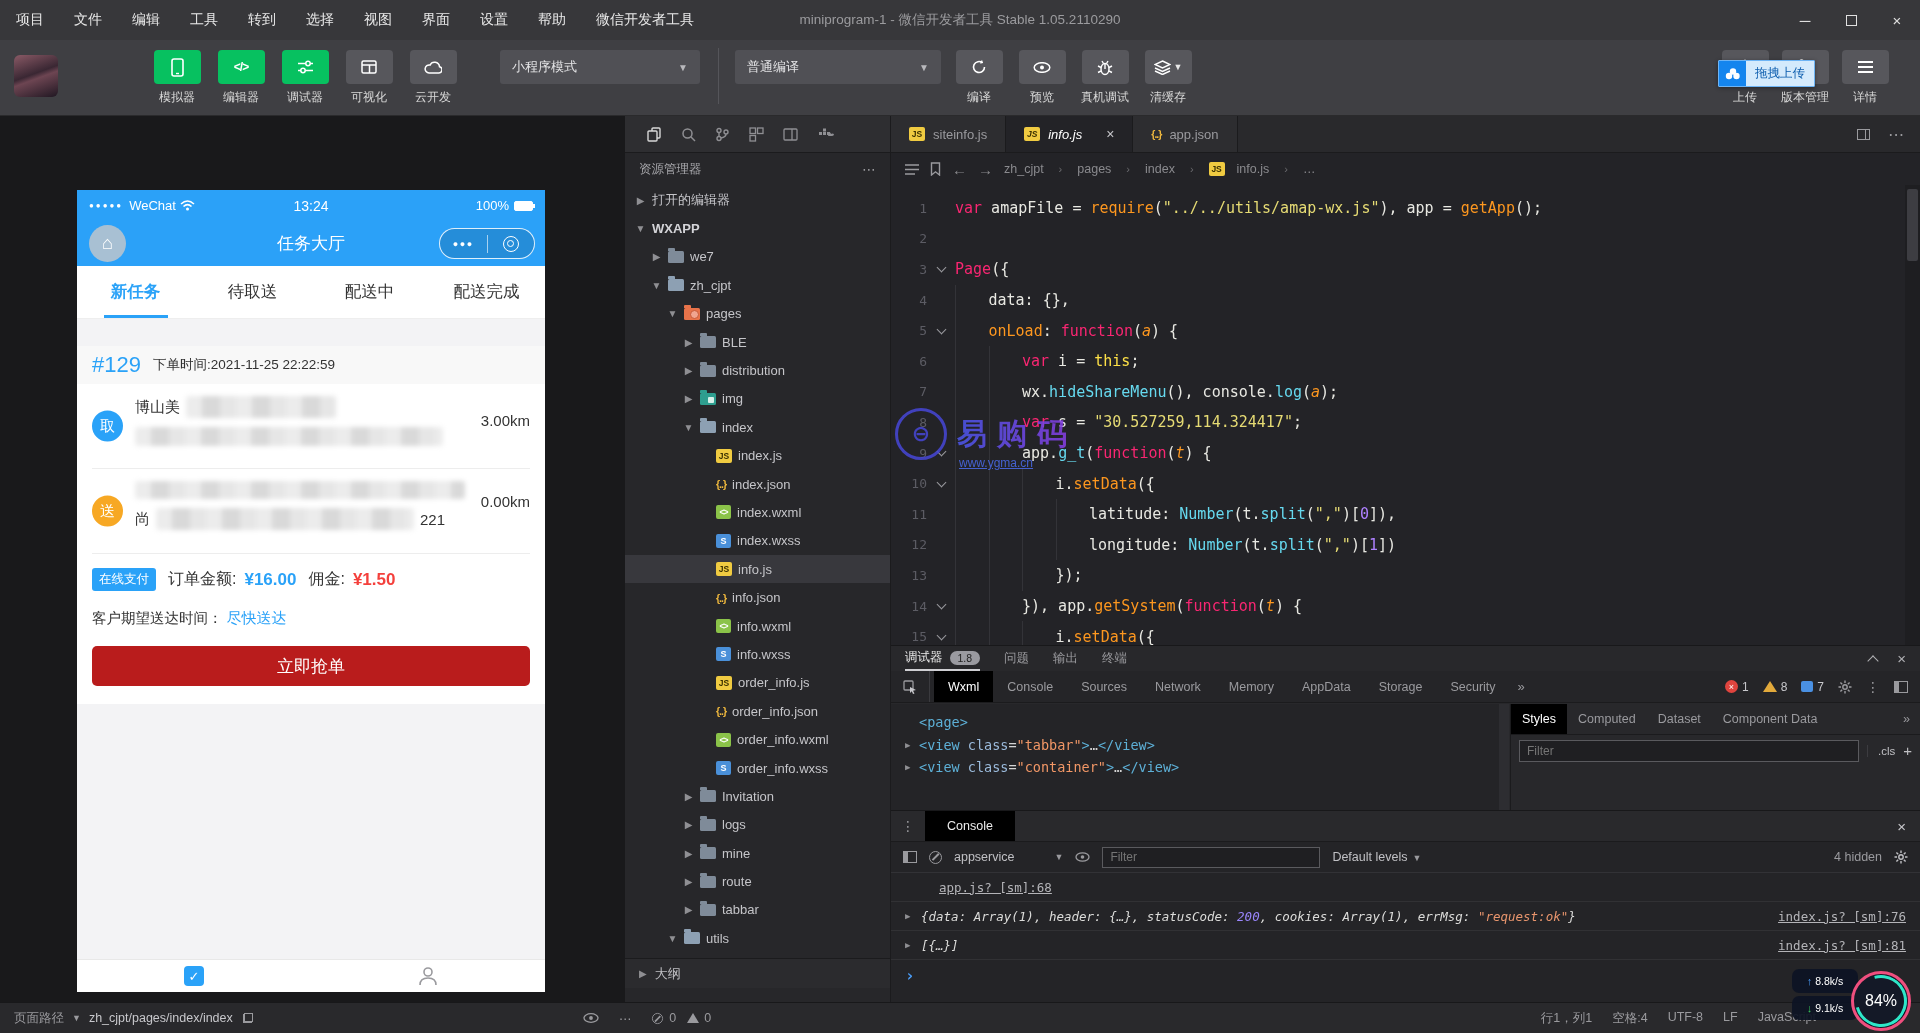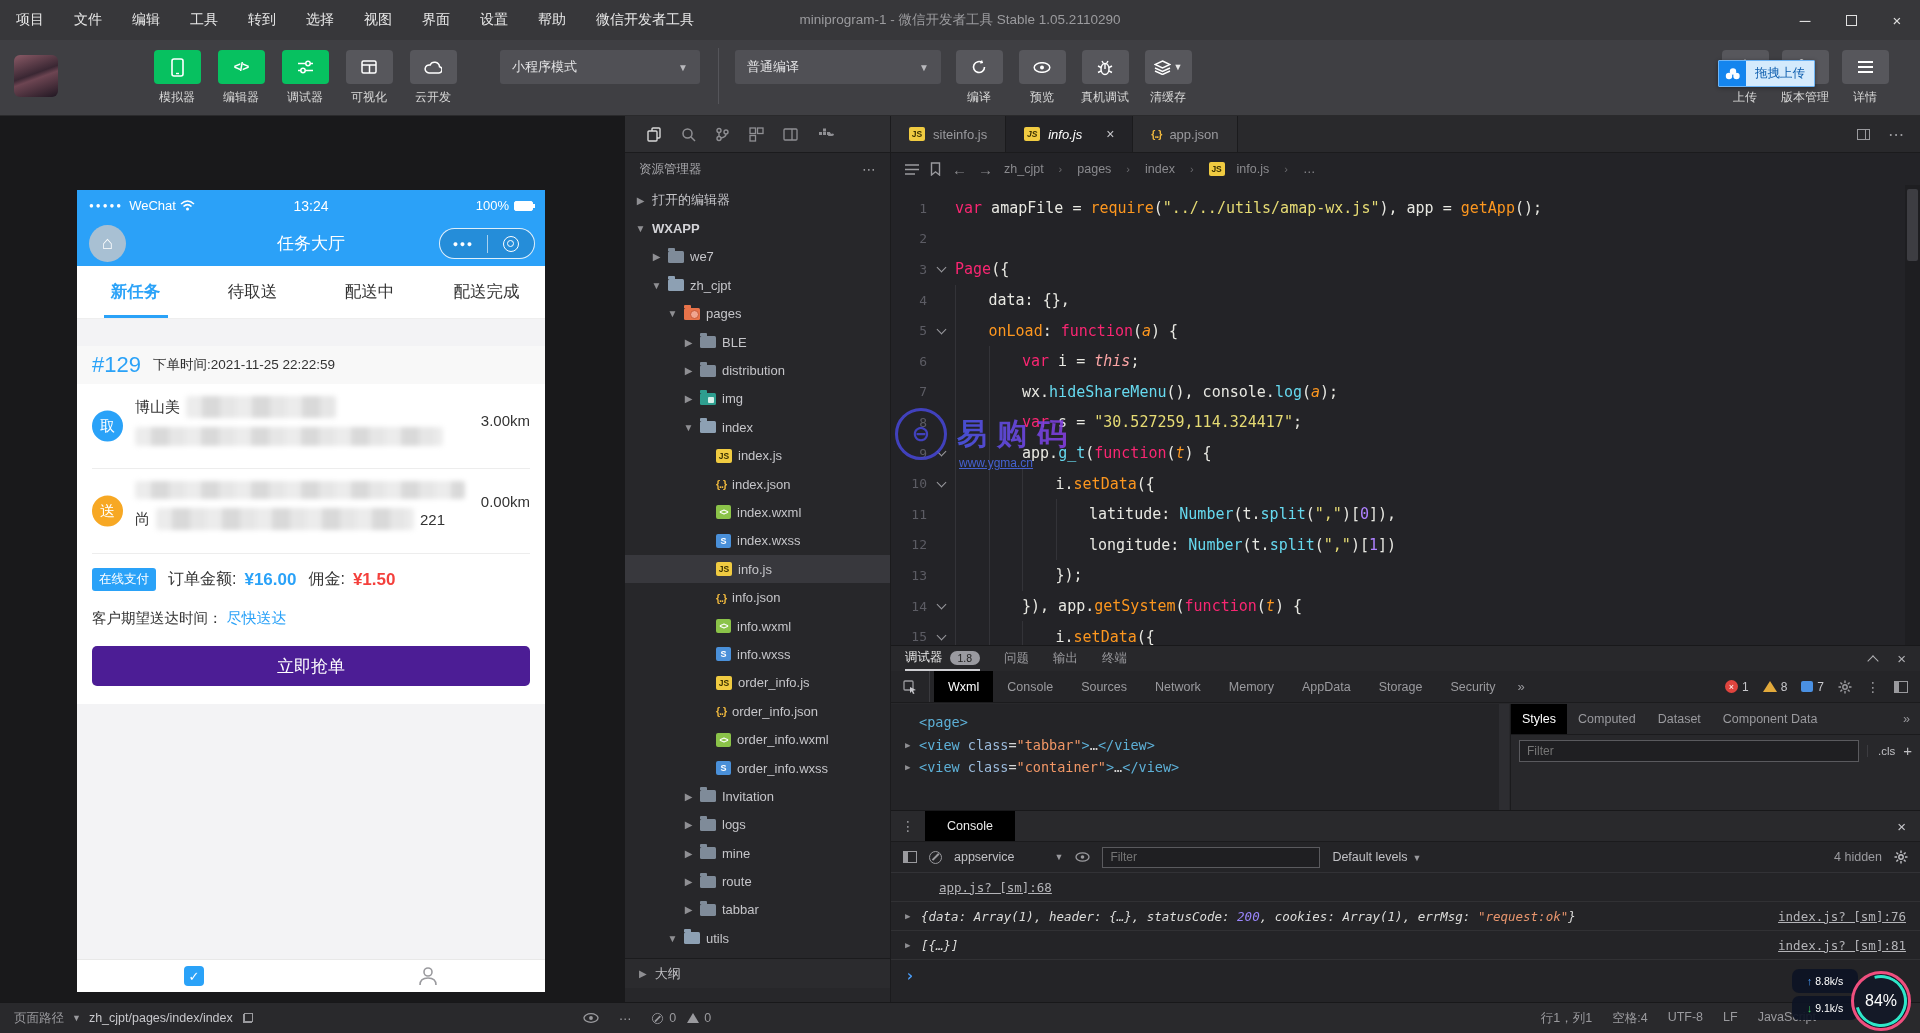--- a/index.html
+++ b/index.html
@@ -84,21 +84,21 @@
   .leg-line{display:flex;align-items:center;gap:6px;font-size:15px;color:#333;}
   .distance{position:absolute;right:15px;font-size:15px;color:#333;}
   .p-divider{height:1px;background:#ededed;margin:0 15px;}
   .p-pay{display:flex;align-items:center;padding:14px 15px 10px;gap:8px;}
   .pay-badge{background:#2aa2f8;color:#fff;font-size:12.5px;padding:3px 7px;border-radius:3px;}
   .pay-label{font-size:16px;color:#333;margin-left:4px;}
   .pay-amount{color:#2aa2f8;font-size:17px;font-weight:bold;}
   .pay-comm{color:#f4403c;font-size:17px;font-weight:bold;}
   .p-expect{padding:8px 15px 14px;font-size:14.5px;color:#333;}
   .p-expect .val{color:#2aa2f8;font-size:15px;}
-  .p-grab{margin:4px 15px 18px;height:40px;background:#4c1d95;color:#fff;font-size:17px;border-radius:5px;display:flex;align-items:center;justify-content:center;}
+  .p-grab{margin:4px 15px 18px;height:40px;background:#b91c1c;color:#fff;font-size:17px;border-radius:5px;display:flex;align-items:center;justify-content:center;}
   .p-fill{flex:1;background:#f3f3f5;}
   .p-tabbar{height:33px;background:#fff;border-top:1px solid #e8e8e8;display:flex;}
   .p-tabbar .cell{flex:1;display:flex;align-items:center;justify-content:center;}
   .chk-icon{width:20px;height:20px;background:#2aa2f8;border-radius:4px;color:#fff;font-size:13px;display:flex;align-items:center;justify-content:center;}
 
   
   .explorer{left:625px;top:116px;width:266px;height:886px;background:#27272a;border-right:1px solid #1b1b1d;overflow:hidden;}
   .activity{height:37px;background:#2e2e31;display:flex;align-items:center;gap:19px;padding-left:22px;color:#8f8f93;border-bottom:1px solid #1b1b1d;}
   .activity .act-first{color:#d8d8d8;}
   .exp-head{height:32px;display:flex;align-items:center;padding:0 14px;color:#a8a8ac;font-size:12.5px;justify-content:space-between;}
@@ -135,21 +135,21 @@
   .bcrumb{height:32px;display:flex;align-items:center;gap:11px;padding-left:14px;color:#8a8a8e;font-size:12.5px;}
   .bc-sep{color:#6a6a6e;font-size:11px;}
   .bc-item{display:flex;align-items:center;gap:6px;}
   .codewrap{position:absolute;top:69px;left:0;right:15px;bottom:0;overflow:hidden;font-family:"DejaVu Sans Mono","Liberation Mono",monospace;font-size:15px;padding-top:8px;}
   .cline{display:flex;align-items:center;height:30.6px;white-space:pre;}
   .cline .ln{width:36px;text-align:right;color:#5c5c64;font-size:13px;flex:none;}
   .cline .fold{width:28px;flex:none;display:flex;align-items:center;justify-content:center;}
   .fold-chev{width:7px;height:7px;border-right:1.6px solid #9a9a9e;border-bottom:1.6px solid #9a9a9e;transform:rotate(45deg);margin-top:-3px;}
   .ind{width:33.5px;flex:none;align-self:stretch;border-left:1px solid #333338;}
   .tk-k{color:#f92672;} .tk-s{color:#e6db74;} .tk-fb{color:#66d9ef;} .tk-fo{color:#fd971f;}
-  .tk-pm{color:#fd971f;font-style:italic;} .tk-th{color:#fca5a5;font-style:italic;}
+  .tk-pm{color:#fd971f;font-style:italic;} .tk-th{color:#fde047;}
   .tk-n{color:#ae81ff;} .tk-p{color:#e8e8e2;}
   .watermark{position:absolute;left:4px;top:292px;opacity:.88;pointer-events:none;}
   .wm-row{display:flex;align-items:center;gap:10px;}
   .wm-logo{width:52px;height:52px;border:3px solid #4646d2;border-radius:50%;color:#4646d2;display:flex;align-items:center;justify-content:center;font-size:22px;font-weight:bold;}
   .wm-name{font-size:30px;font-weight:bold;letter-spacing:10px;background:linear-gradient(90deg,#4a55e8,#8a3ce0);-webkit-background-clip:text;background-clip:text;color:transparent;}
   .wm-url{margin:-4px 0 0 64px;font-size:12px;color:#4a6ae8;text-decoration:underline;}
   .escroll{position:absolute;top:69px;right:0;bottom:0;width:15px;background:#1e1e21;}
   .escroll .thumb{position:absolute;top:4px;left:2px;right:2px;height:72px;background:#3d3d42;border-radius:2px;}
 
   

